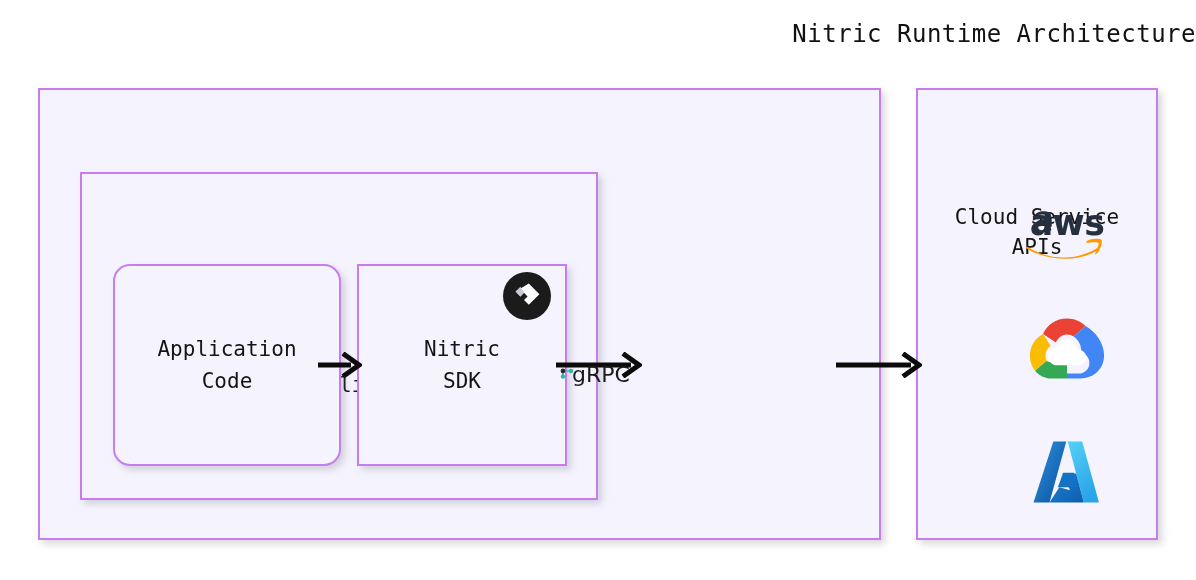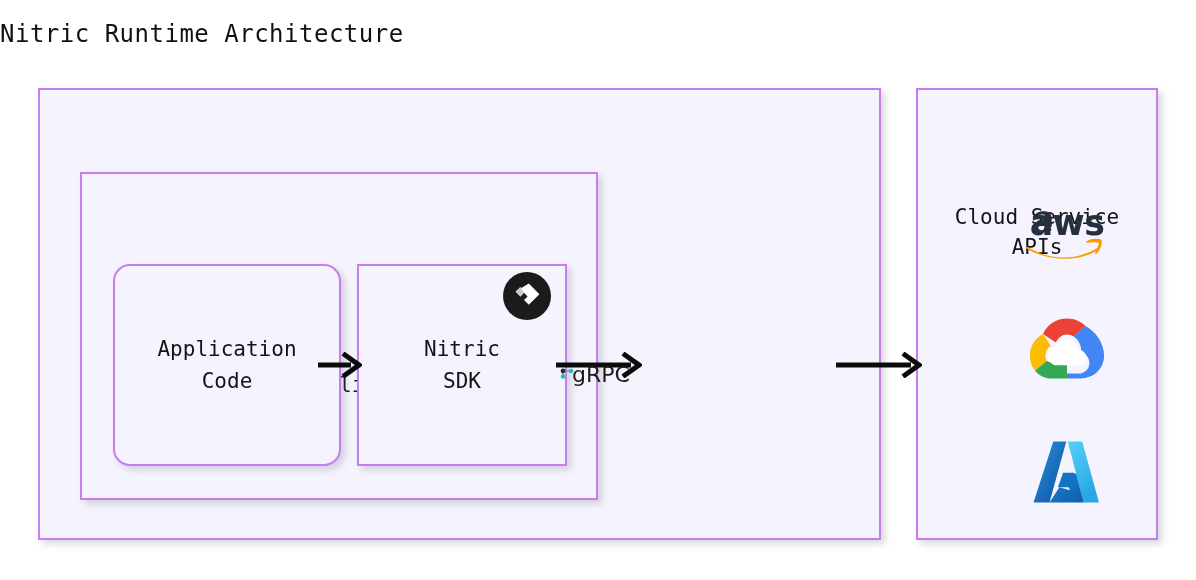--- a/index.html
+++ b/index.html
@@ -20,21 +20,21 @@
     position: absolute;
     inset: 0;
   }
 
   
   .diagram-title {
     position: absolute;
     left: 0;
     top: 20px;
     width: 1196px;
-    text-align: left;
+    text-align: right;
     font-size: 24px;
     letter-spacing: 0.5px;
     color: #111111;
     font-family: "DejaVu Sans Mono", "Liberation Mono", monospace;
   }
 
   
   .box {
     position: absolute;
     background: #f5f4fe;

